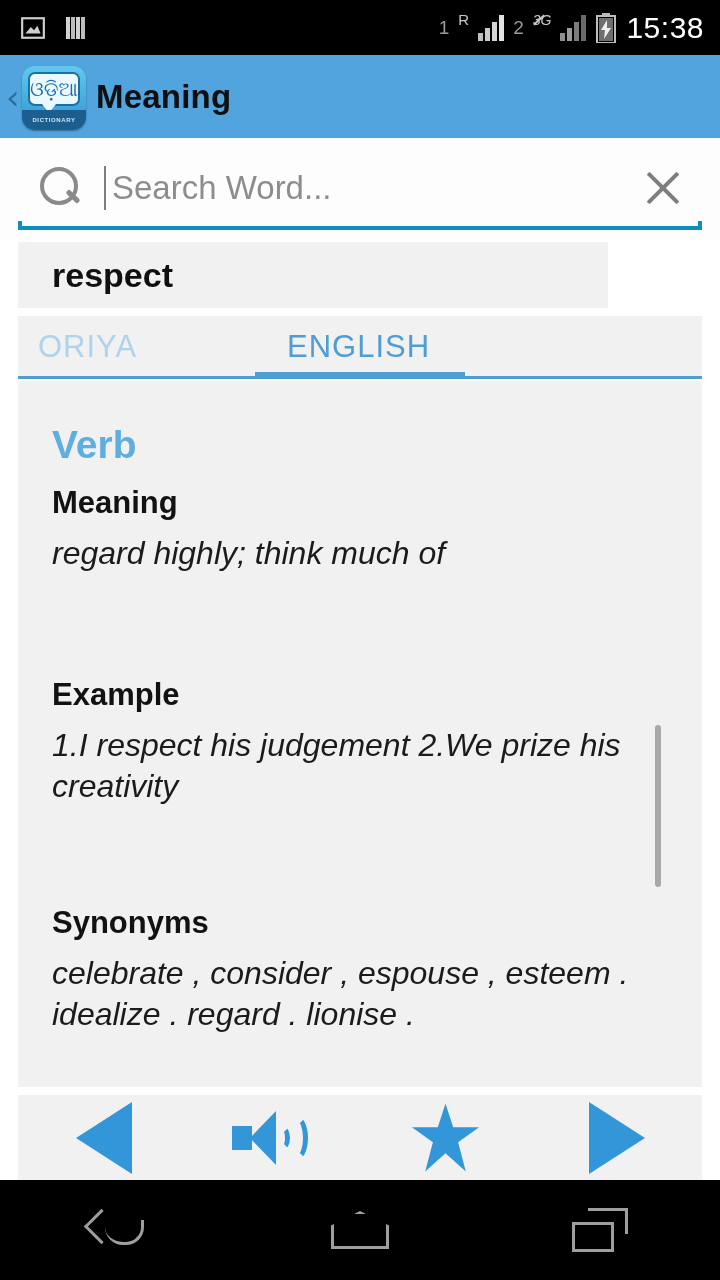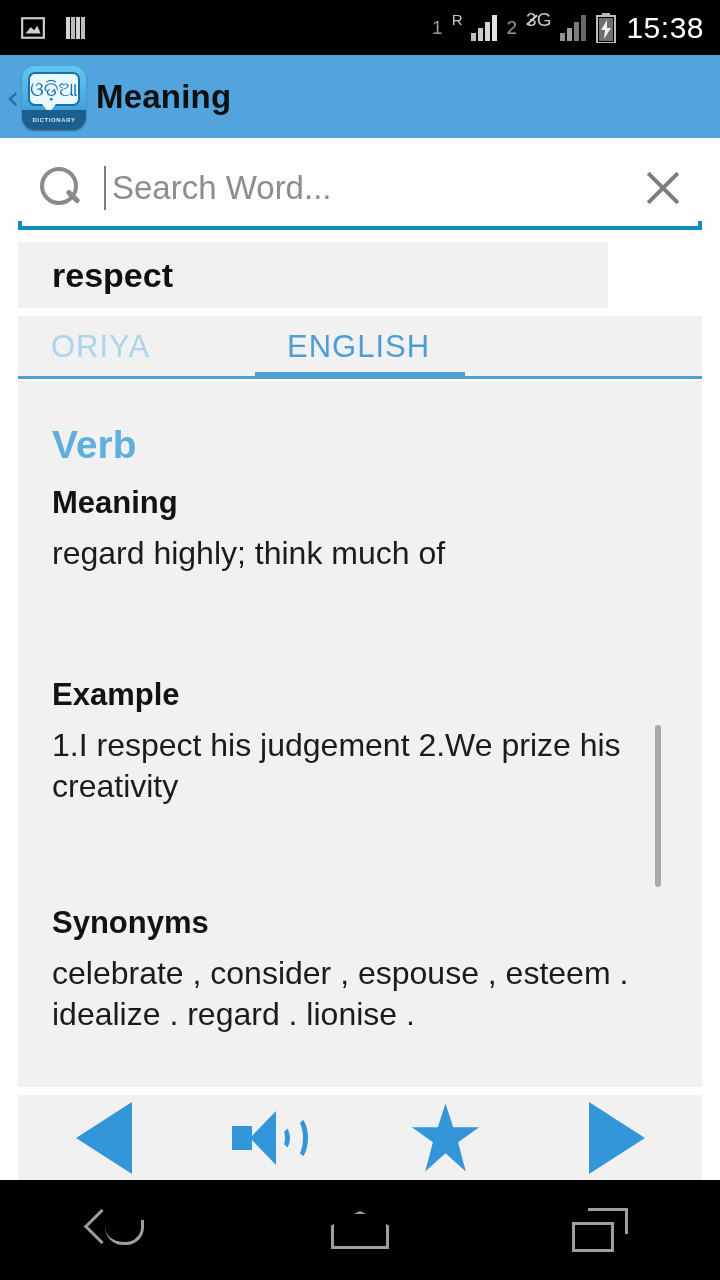--- a/index.html
+++ b/index.html
@@ -14,21 +14,21 @@
   
   .statusbar{
     position:absolute; top:0; left:0; width:720px; height:55px;
     background:#000000; display:flex; align-items:center;
   }
   .sb-left{ display:flex; align-items:center; gap:18px; padding-left:20px; }
   .sb-right{ margin-left:auto; display:flex; align-items:center; gap:9px; padding-right:16px; }
   .sb-clock{ color:#ffffff; font-size:30px; letter-spacing:.5px; font-family:"Liberation Sans",sans-serif; }
   .sim-num{ color:#9a9a9a; font-size:19px; }
   .sim-lbl{ color:#c9c9c9; font-size:15px; position:relative; top:-8px; }
-  .sim-lbl.small{ font-size:19px; }
+  .sim-lbl.small{ font-size:14px;font-style:italic; }
   .sig{ display:flex; align-items:flex-end; gap:2px; height:26px; }
   .sig i{ display:block; width:5px; background:#d8d8d8; }
   .sig i:nth-child(1){ height:8px;  background:#bdbdbd;}
   .sig i:nth-child(2){ height:13px; background:#c9c9c9;}
   .sig i:nth-child(3){ height:19px; background:#d5d5d5;}
   .sig i:nth-child(4){ height:26px; background:#e2e2e2;}
   .sig.dim i:nth-child(1){ height:8px;  background:#8f8f8f;}
   .sig.dim i:nth-child(2){ height:13px; background:#9c9c9c;}
   .sig.dim i:nth-child(3){ height:19px; background:#7c7c7c;}
   .sig.dim i:nth-child(4){ height:26px; background:#6a6a6a;}
@@ -118,37 +118,37 @@
   }
   .word-row .w{ font-size:34px; font-weight:bold; color:#101010; margin-left:34px; }
 
   
   .tabs{
     position:absolute; top:316px; left:18px; width:684px; height:62px; background:#f1f1f1;
     display:flex; align-items:center;
   }
   .tab{ display:flex; align-items:center; justify-content:flex-start; height:100%; }
   .tab-label{ font-size:31px; letter-spacing:1px; }
-  .tab.inactive .tab-label{ color:#aed3ec; padding-left:33px; }
+  .tab.inactive .tab-label{ color:#aed3ec; padding-left:20px; }
   .tab.active .tab-label{ color:#4e9ed4; padding-left:32px; }
   .tab-baseline{
     position:absolute; top:376px; left:18px; width:684px; height:3px; background:#4e9ed4;
   }
   .tab-indicator{
     position:absolute; top:372px; left:255px; width:210px; height:7px; background:#4e9ed4;
   }
 
   
   .content{
     position:absolute; top:381px; left:18px; width:684px; height:706px;
     background:#f1f1f1; overflow:hidden;
   }
   .pos{ position:absolute; left:34px; top:42px; font-size:39px; font-weight:bold; color:#5eaee0; }
   .sec-head{ font-size:31px; font-weight:bold; color:#121212; }
-  .sec-body{ font-size:32px; color:#1b1b1b; line-height:1.28; }
+  .sec-body{ font-size:32px; color:#1b1b1b; line-height:1.28;font-style:italic; }
   .blk{ position:absolute; left:34px; width:600px; }
   .blk-meaning{ top:104px; }
   .blk-example{ top:296px; }
   .blk-synonyms{ top:524px; }
   .blk .sec-body{ margin-top:12px; }
   .scrollbar{
     position:absolute; left:637px; top:344px; width:6px; height:162px;
     background:#a8a8a8; border-radius:3px;
   }
 

